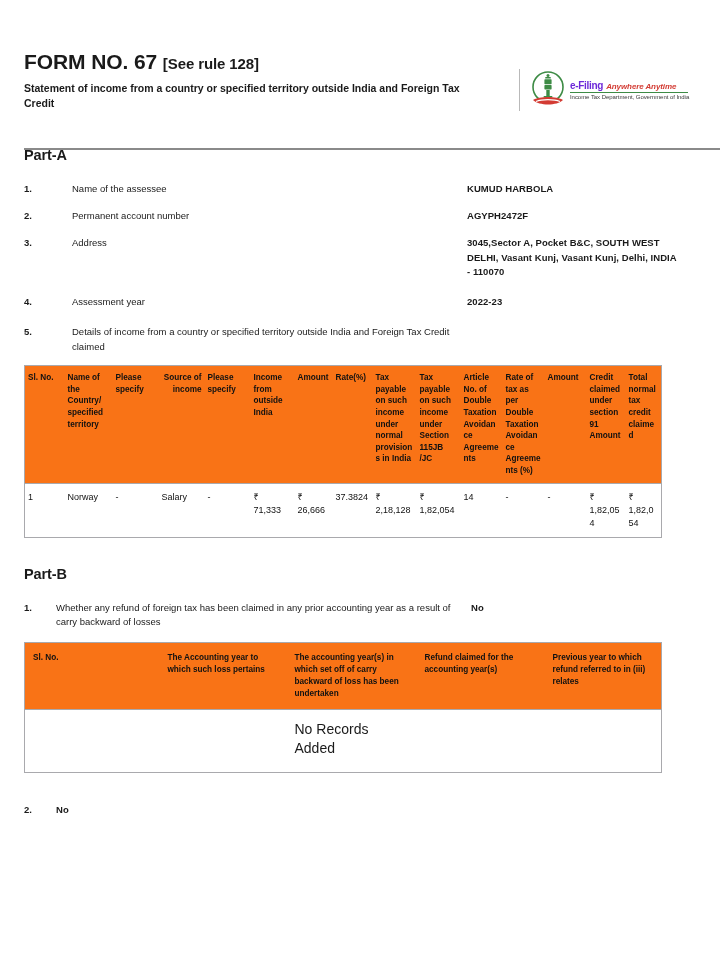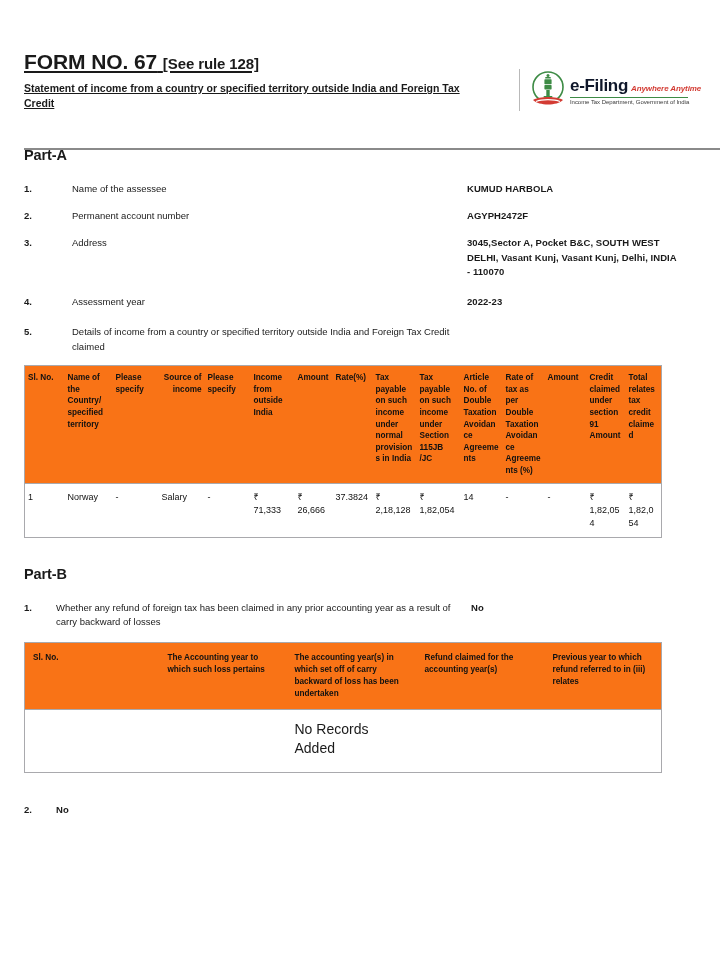--- a/index.html
+++ b/index.html
@@ -29,21 +29,20 @@
     padding-top: 50px;
     position: relative;
   }
   .title-row {
     display: flex;
     align-items: flex-start;
   }
   .title-left {
     flex: 0 0 auto;
     width: 455px;
-    text-decoration: underline;
   }
   .form-title {
     font-size: 21px;
     font-weight: bold;
     letter-spacing: -0.1px;
     line-height: 1.15;
     margin: 0 0 7px 0;
     white-space: nowrap;
   }
   .form-title .rule-ref {
@@ -91,23 +90,23 @@
     display: flex;
     flex-direction: column;
     justify-content: center;
   }
   .logo-line1 {
     display: flex;
     align-items: baseline;
     white-space: nowrap;
   }
   .efiling-word {
-    font-size: 17px;
-    font-weight: bold;
-    color: #0f172a;
+    font-size: 10px;
+    font-weight: bold;
+    color: #6d28d9;
     letter-spacing: -0.3px;
   }
   .anywhere-word {
     font-size: 8px;
     font-style: italic;
     font-weight: bold;
     color: #d33b33;
     margin-left: 3px;
     letter-spacing: -0.1px;
   }
@@ -326,21 +325,21 @@
           <th>Please specify</th>
           <th>Income from outside India</th>
           <th>Amount</th>
           <th>Rate(%)</th>
           <th>Tax payable on such income under normal provisions in India</th>
           <th>Tax payable on such income under Section 115JB /JC</th>
           <th>Article No. of Double Taxation Avoidance Agreements</th>
           <th>Rate of tax as per Double Taxation Avoidance Agreements (%)</th>
           <th>Amount</th>
           <th>Credit claimed under section 91 Amount</th>
-          <th>Total relates tax credit claimed</th>
+          <th>Total normal tax credit claimed</th>
         </tr>
       </thead>
       <tbody>
         <tr>
           <td>1</td>
           <td>Norway</td>
           <td>-</td>
           <td>Salary</td>
           <td>-</td>
           <td class="money"><span class="sym">₹</span><span>71,333</span></td>

